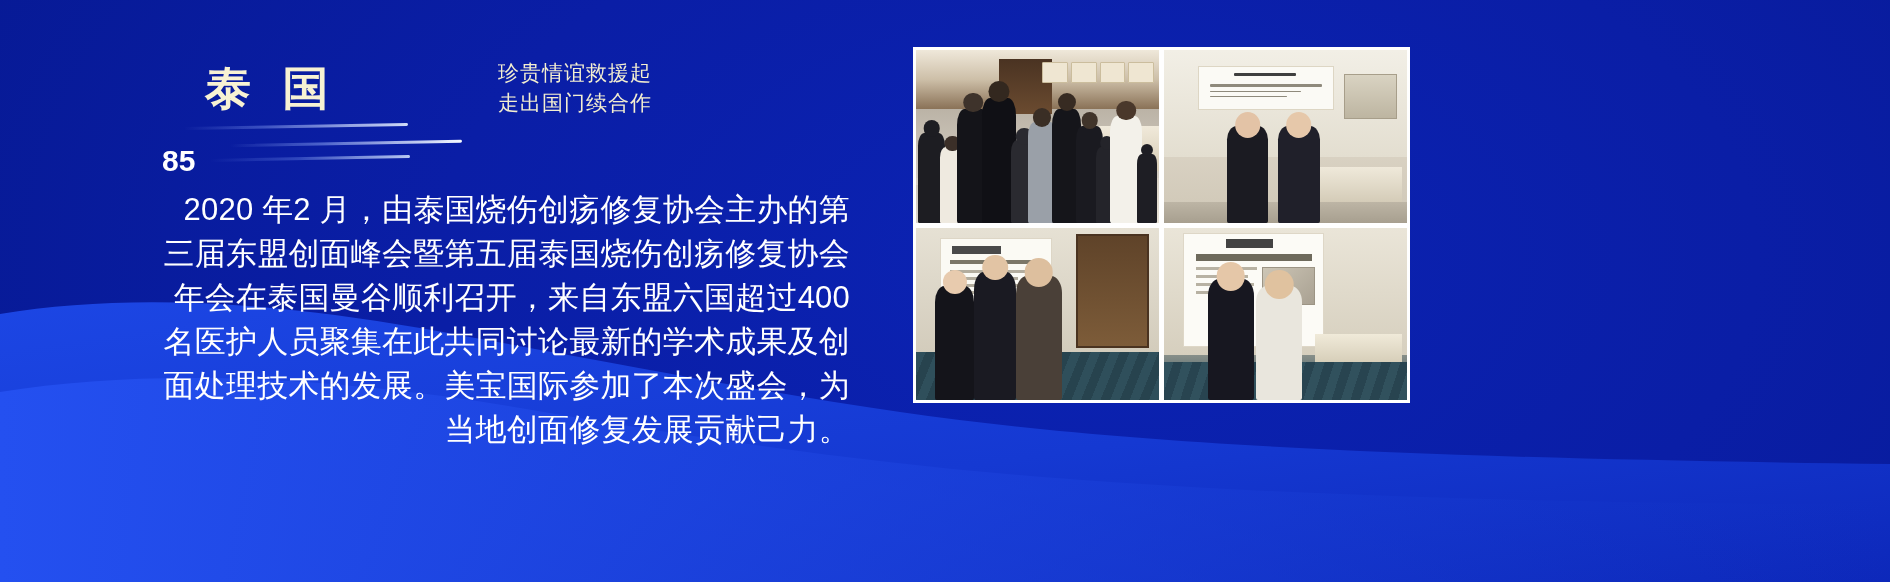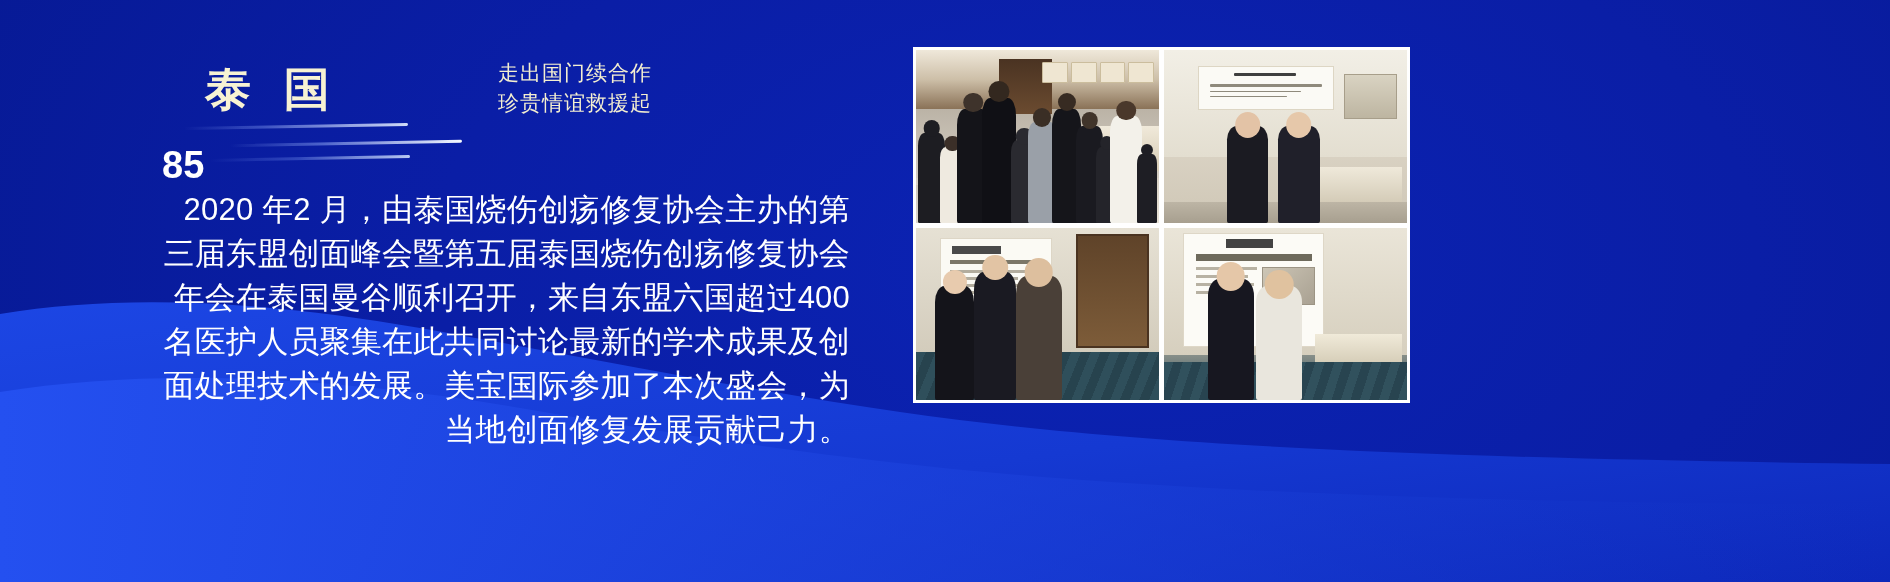--- a/index.html
+++ b/index.html
@@ -33,20 +33,21 @@
   .left-col {
     position:absolute;
     left:0; top:0;
     width:900px; height:582px;
   }
 
   .title-wrap {
     position:absolute;
     left:205px; top:66px;
     width:330px;
+    font-family:Liberation Serif, serif;
   }
   .country-title {
     font-size:46px;
     font-weight:700;
     letter-spacing:10px;
     color:#f7f2d3;
     line-height:1;
     white-space:nowrap;
   }
 
@@ -74,21 +75,21 @@
   }
   .deco-line.l3 {
     left:60px; top:39px; width:200px;
     transform:rotate(-1.1deg);
     background:linear-gradient(90deg, rgba(255,255,255,0) 0%, rgba(140,170,255,.3) 45%, rgba(215,230,255,.85) 100%);
   }
 
   .page-number {
     position:absolute;
     left:162px; top:146px;
-    font-size:38px;
+    font-size:30px;
     font-weight:700;
     color:#ffffff;
     letter-spacing:0px;
     line-height:1;
   }
 
   .body-text {
     position:absolute;
     left:160px; top:188px;
     width:690px;
@@ -329,22 +330,22 @@
       <span class="deco-line l2"></span>
       <span class="deco-line l3"></span>
     </div>
 
     <div class="page-number">85</div>
 
     <div class="body-text">2020 年2 月，由泰国烧伤创疡修复协会主办的第三届东盟创面峰会暨第五届泰国烧伤创疡修复协会年会在泰国曼谷顺利召开，来自东盟六国超过400名医护人员聚集在此共同讨论最新的学术成果及创面处理技术的发展。美宝国际参加了本次盛会，为当地创面修复发展贡献己力。</div>
   </div>
 
   <div class="center-caption">
+    <div>珍贵情谊救援起</div>
     <div>走出国门续合作</div>
-    <div>珍贵情谊救援起</div>
   </div>
 
   <div class="collage">
 
     <div class="photo p1">
       <div class="ceiling"></div>
       <div class="doorway"></div>
       <div class="booth-row">
         <span class="booth-sign"></span>
           <span class="booth-sign"></span>

